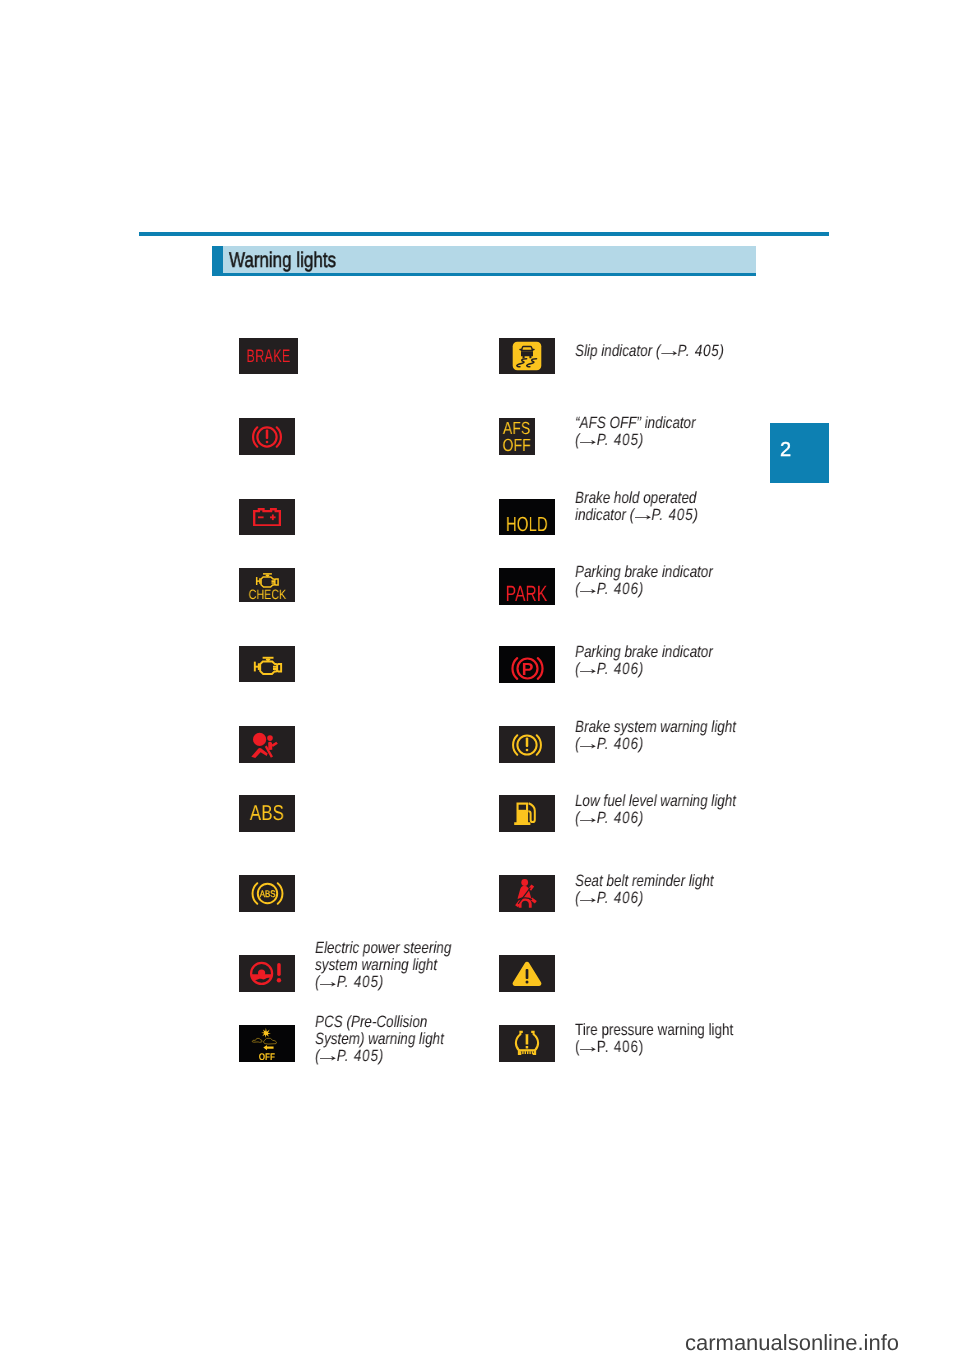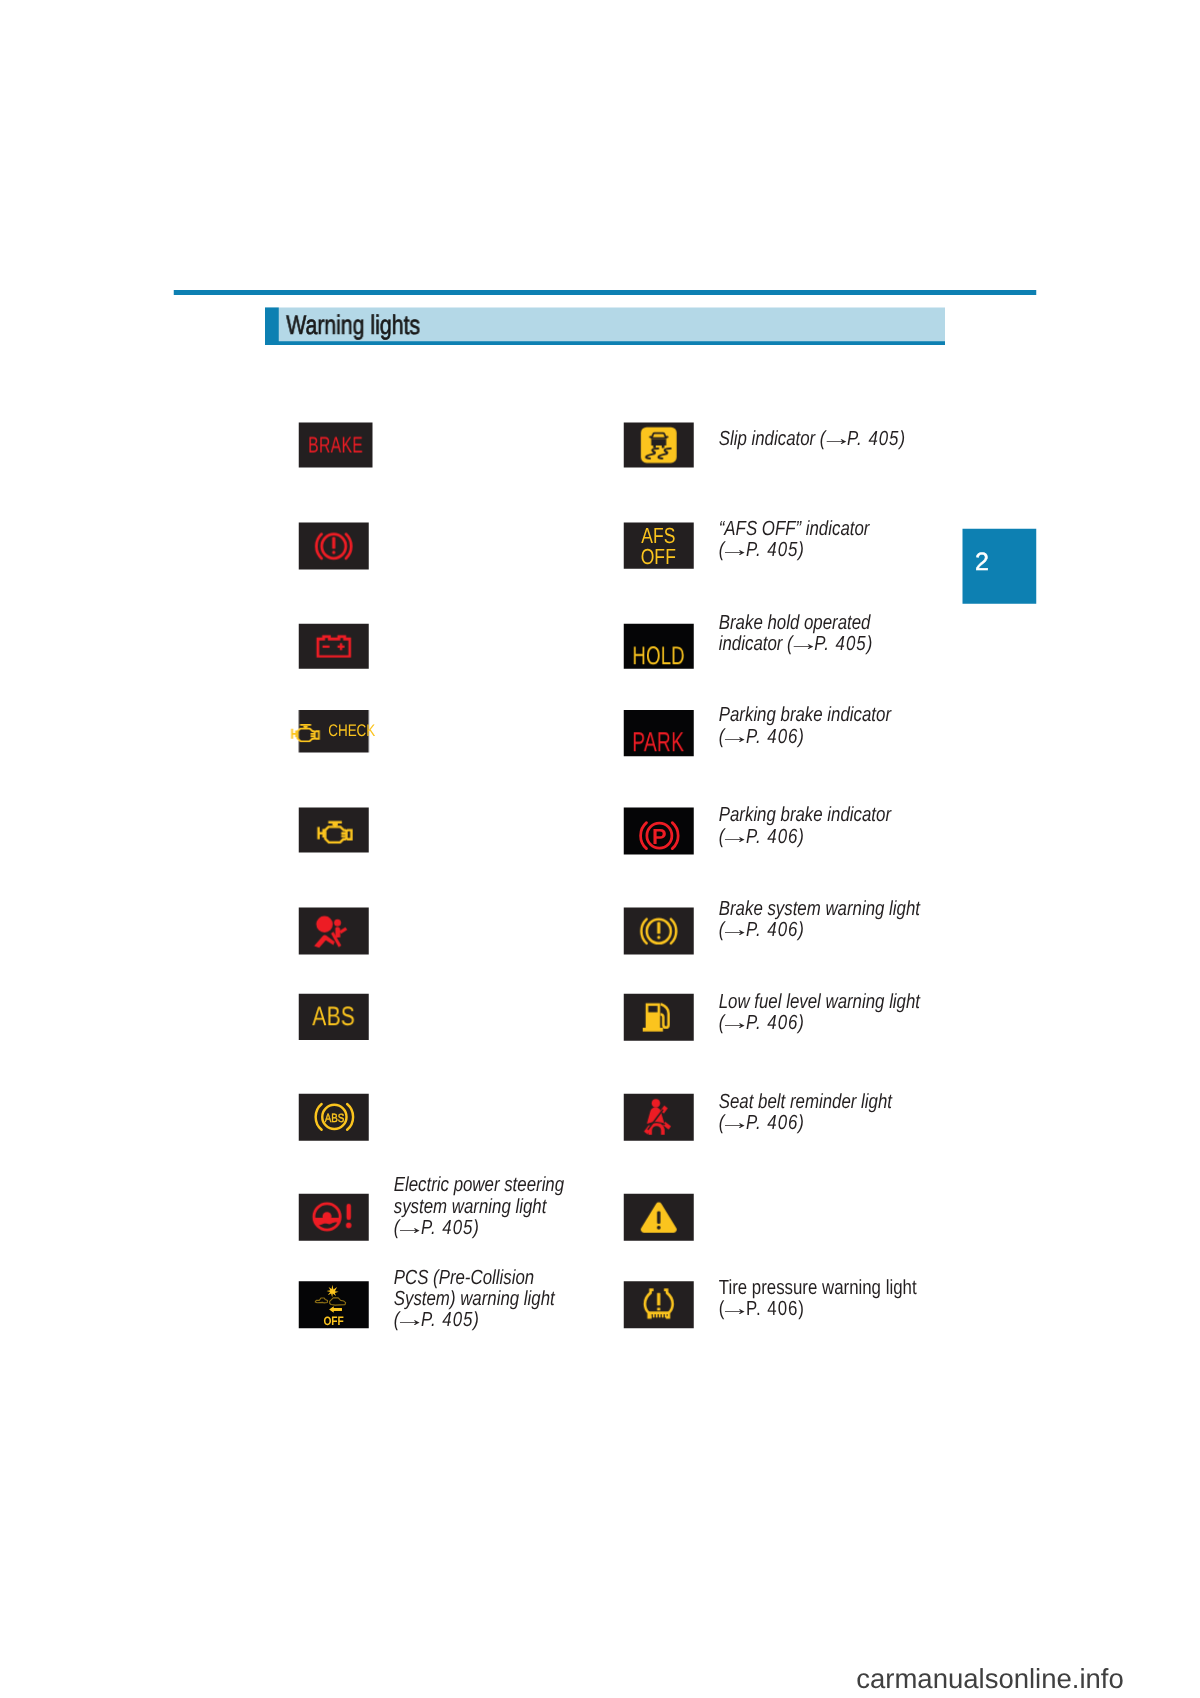--- a/index.html
+++ b/index.html
@@ -72,21 +72,21 @@
     </div>
   <div class="tile" style="left:235px;top:499px;width:56px;height:36px">
       <svg width="28.5" height="18.5" viewBox="0 0 28.5 18.5">
         <path d="M5.9 1.2 h4.6 v1.95 h7.6 V1.2 h4.6 v1.95 h4.2 V17.3 H1.2 V3.15 h4.7 Z" fill="none" stroke="#ed1c24" stroke-width="2.35" stroke-linejoin="miter"></path>
         <rect x="5.0" y="8.4" width="5.6" height="1.85" fill="#ed1c24"></rect>
         <rect x="17.0" y="8.4" width="5.6" height="1.85" fill="#ed1c24"></rect>
         <rect x="18.9" y="6.5" width="1.85" height="5.6" fill="#ed1c24"></rect>
       </svg>
     </div>
   <div class="tile" style="left:235px;top:568px;width:56px;height:34px">
-      <div style="display:flex;flex-direction:row;align-items:center;">
+      <div style="display:flex;flex-direction:column;align-items:center;">
         <svg width="28" height="18.3" viewBox="0 0 34.5 26">
           <g fill="none" stroke="#fbc41e" stroke-width="2.15" stroke-linejoin="miter" stroke-linecap="butt">
             <path d="M8.8 12.9 L11.8 9.8 H22.8 L25.8 12.8 H27.2 L28.4 14.0 L29.6 12.8 H33.0 V21.3 H29.6 L28.4 20.1 L27.2 21.3 H25.4 L22.4 24.3 H12.3 L8.8 20.9 Z"></path>
             <path d="M23.6 15.8 H28.4 V18.4 H23.6"></path>
             <path d="M11.6 5.5 H24.2"></path>
             <path d="M17.9 6.6 V9.8"></path>
             <path d="M15.4 7.6 H20.4"></path>
             <path d="M2.6 10.0 V21.3"></path>
             <path d="M2.6 15.8 H7.2"></path>
             <path d="M7.2 11.9 V19.7"></path>
@@ -154,21 +154,21 @@
         <path d="M11.6 5.5 h6.8 a1.2 1.2 0 0 1 1.1 0.75 l1.2 3.2 H9.3 l1.2 -3.2 a1.2 1.2 0 0 1 1.1 -0.75 Z" fill="none" stroke="#231f20" stroke-width="1.35" stroke-linejoin="round"></path>
         <path d="M8.0 7.85 h2.55 l-0.55 1.5 H8.0 a0.75 0.75 0 0 1 0 -1.5 Z" fill="#231f20"></path>
         <path d="M22.0 7.85 h-2.55 l0.55 1.5 H22.0 a0.75 0.75 0 0 0 0 -1.5 Z" fill="#231f20"></path>
         <path d="M9.0 10.2 h12.0 v5.15 h-1.55 v2.0 h-2.05 v-2.0 h-4.8 v2.0 h-2.05 v-2.0 H9.0 Z" fill="#231f20"></path>
         <g fill="none" stroke="#231f20" stroke-width="1.6" stroke-linecap="round">
           <path d="M14.6 17.7 c-2.6 0.0 -4.7 0.45 -4.85 1.35 c-0.15 0.9 1.2 1.25 1.85 1.7 c0.75 0.5 0.1 1.2 -1.3 1.55 c-2.5 0.6 -5.2 1.1 -5.45 2.2 c-0.2 0.85 1.4 1.25 3.1 1.3"></path>
           <path d="M24.5 17.7 c-2.6 0.0 -4.7 0.45 -4.85 1.35 c-0.15 0.9 1.2 1.25 1.85 1.7 c0.75 0.5 0.1 1.2 -1.3 1.55 c-2.5 0.6 -5.2 1.1 -5.45 2.2 c-0.2 0.85 1.4 1.25 3.1 1.3"></path>
         </g>
       </svg>
     </div>
-  <div class="tile" style="left:495px;top:418px;width:56px;height:37px">
+  <div class="tile" style="left:495px;top:418px;width:36px;height:37px">
       <span class="lbl" style="color:#fbc41e;font-size:17.5px;line-height:16.5px;letter-spacing:0.1px;transform:scaleX(0.8);white-space:pre-line;text-align:center;">AFS
 OFF</span>
     </div>
   <div class="tile dk" style="left:495px;top:499px;width:56px;height:36px">
       <span class="lbl" style="color:#fbc41e;font-size:20.5px;line-height:1;letter-spacing:0.2px;transform:scaleX(0.725);white-space:pre-line;text-align:center;">HOLD</span>
     </div>
   <div class="tile dk" style="left:495px;top:568px;width:56px;height:37px">
       <span class="lbl" style="color:#ed1c24;font-size:22.0px;line-height:1;letter-spacing:0.2px;transform:scaleX(0.705);white-space:pre-line;text-align:center;">PARK</span>
     </div>
   <div class="tile dk" style="left:495px;top:646px;width:56px;height:37px">

